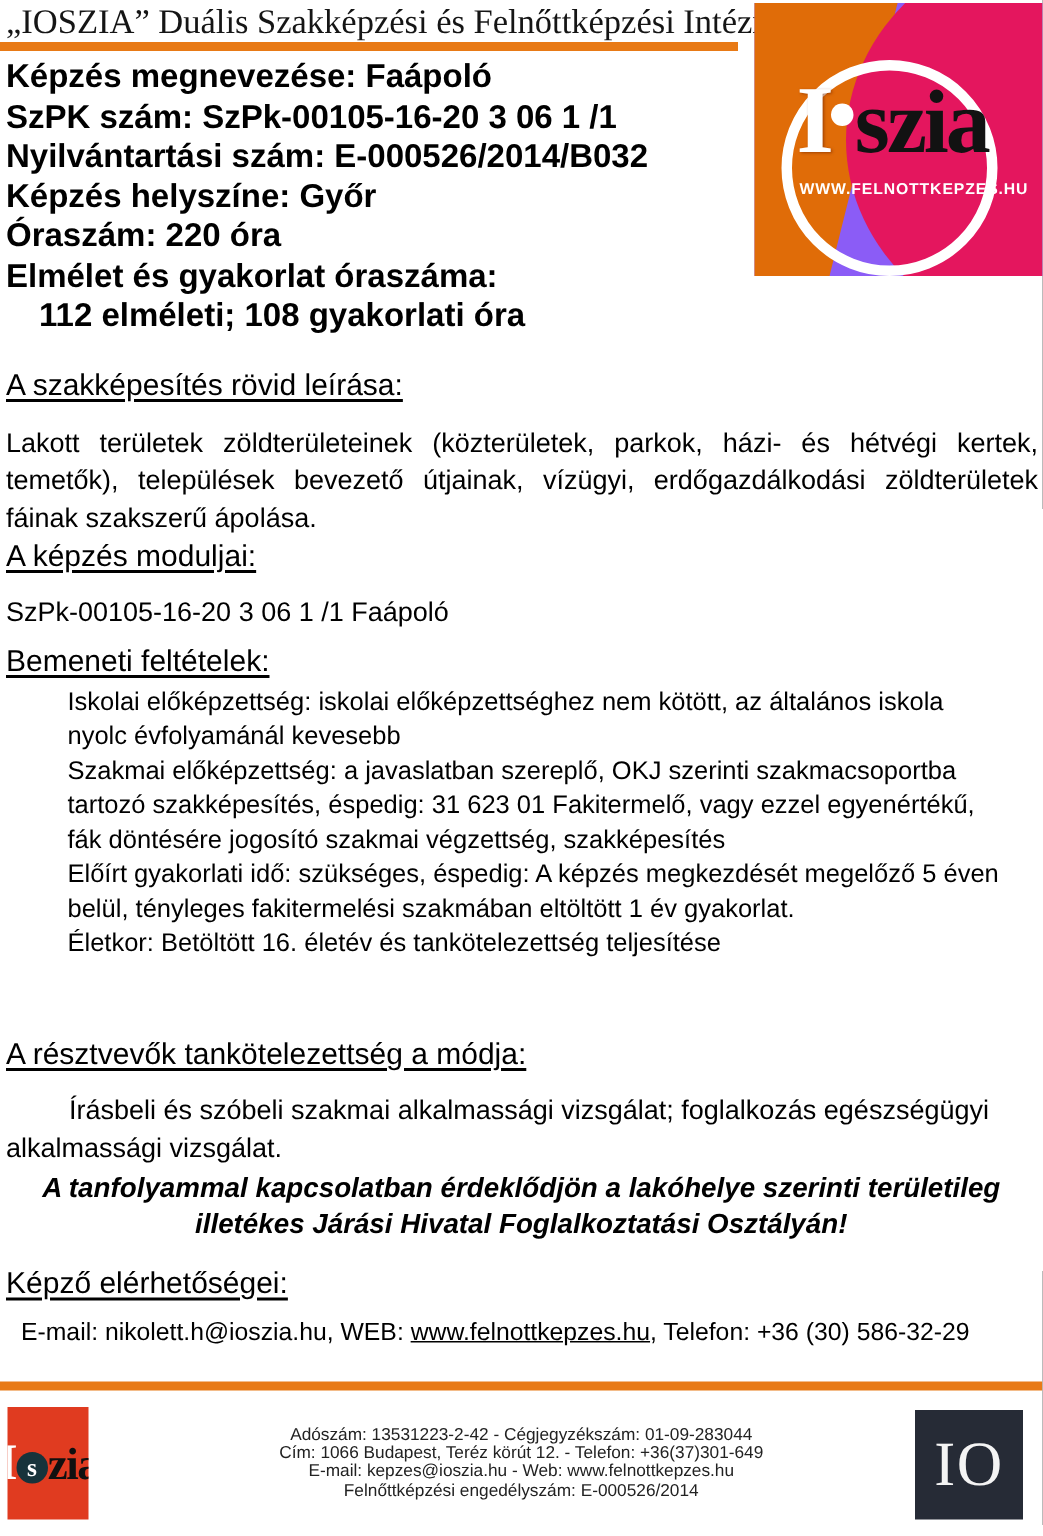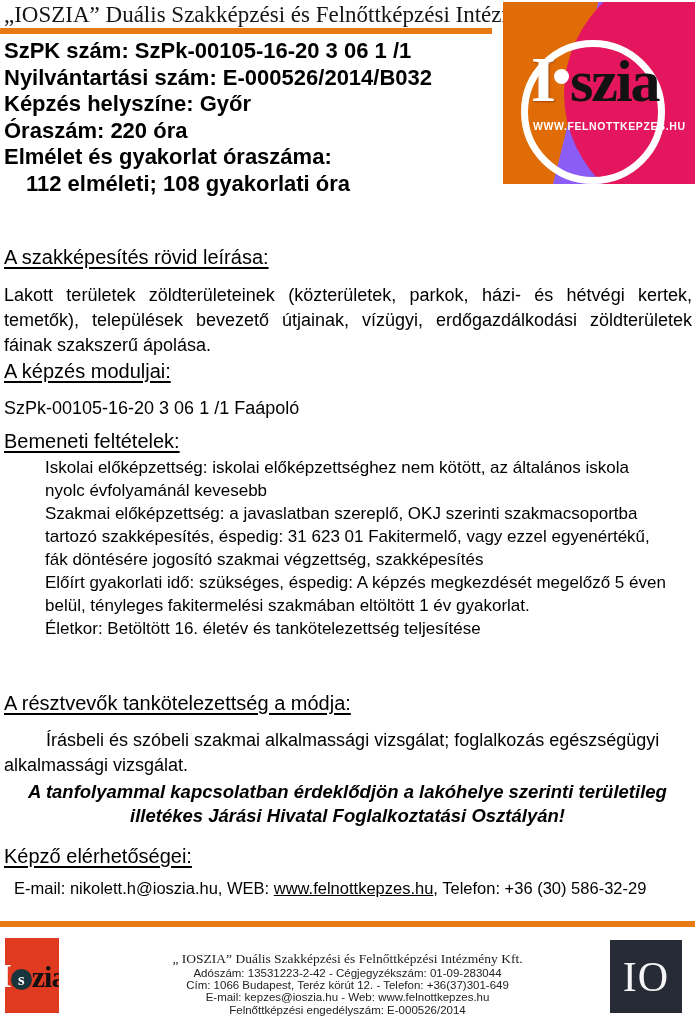--- a/index.html
+++ b/index.html
@@ -95,20 +95,21 @@
 
   <div class="logo-main">
     <div class="wedge"></div>
     <div class="blob"></div>
     <div class="ring"></div>
     <div class="brand"><span class="li">I</span><span class="dot"></span><span class="rest">szia</span></div>
     <div class="url">WWW.FELNOTTKEPZES.HU</div>
   </div>
 
   <div class="course">
+    <div>Képzés megnevezése: Faápoló</div>
     <div>SzPK szám: SzPk-00105-16-20 3 06 1 /1</div>
     <div>Nyilvántartási szám: E-000526/2014/B032</div>
     <div>Képzés helyszíne: Győr</div>
     <div>Óraszám: 220 óra</div>
     <div>Elmélet és gyakorlat óraszáma:</div>
     <div class="indent">112 elméleti; 108 gyakorlati óra</div>
   </div>
 
   <div class="sec-heading" style="top:246px">A szakképesítés rövid leírása:</div>
   <div class="body-text leiras-body">Lakott területek zöldterületeinek (közterületek, parkok, házi- és hétvégi kertek, temetők), települések bevezető útjainak, vízügyi, erdőgazdálkodási zöldterületek fáinak szakszerű ápolása.</div>
@@ -132,21 +133,20 @@
   <div class="sec-heading" style="top:845px">Képző elérhetőségei:</div>
   <div class="contact-line"><span>E-mail: nikolett.h@ioszia.hu, WEB: </span><span class="weblink">www.felnottkepzes.hu</span><span>, Telefon: +36 (30) 586-32-29</span></div>
 
   <div class="rule-bottom"></div>
 
   <div class="logo-foot-left">
     <div class="brand"><span class="li">I</span><span class="s-circle">s</span><span class="rest">zia</span></div>
   </div>
 
   <div class="footer-text">
-    <div class="f-serif">„ IOSZIA” Duális Szakképzési és Felnőttképzési Intézmény Kft.</div>
     <div class="f-sans">Adószám: 13531223-2-42 - Cégjegyzékszám: 01-09-283044</div>
     <div class="f-sans">Cím: 1066 Budapest, Teréz körút 12. - Telefon: +36(37)301-649</div>
     <div class="f-sans">E-mail: kepzes@ioszia.hu - Web: www.felnottkepzes.hu</div>
     <div class="f-sans">Felnőttképzési engedélyszám: E-000526/2014</div>
   </div>
 
   <div class="logo-foot-right">IO</div>
 
 </div>
 

